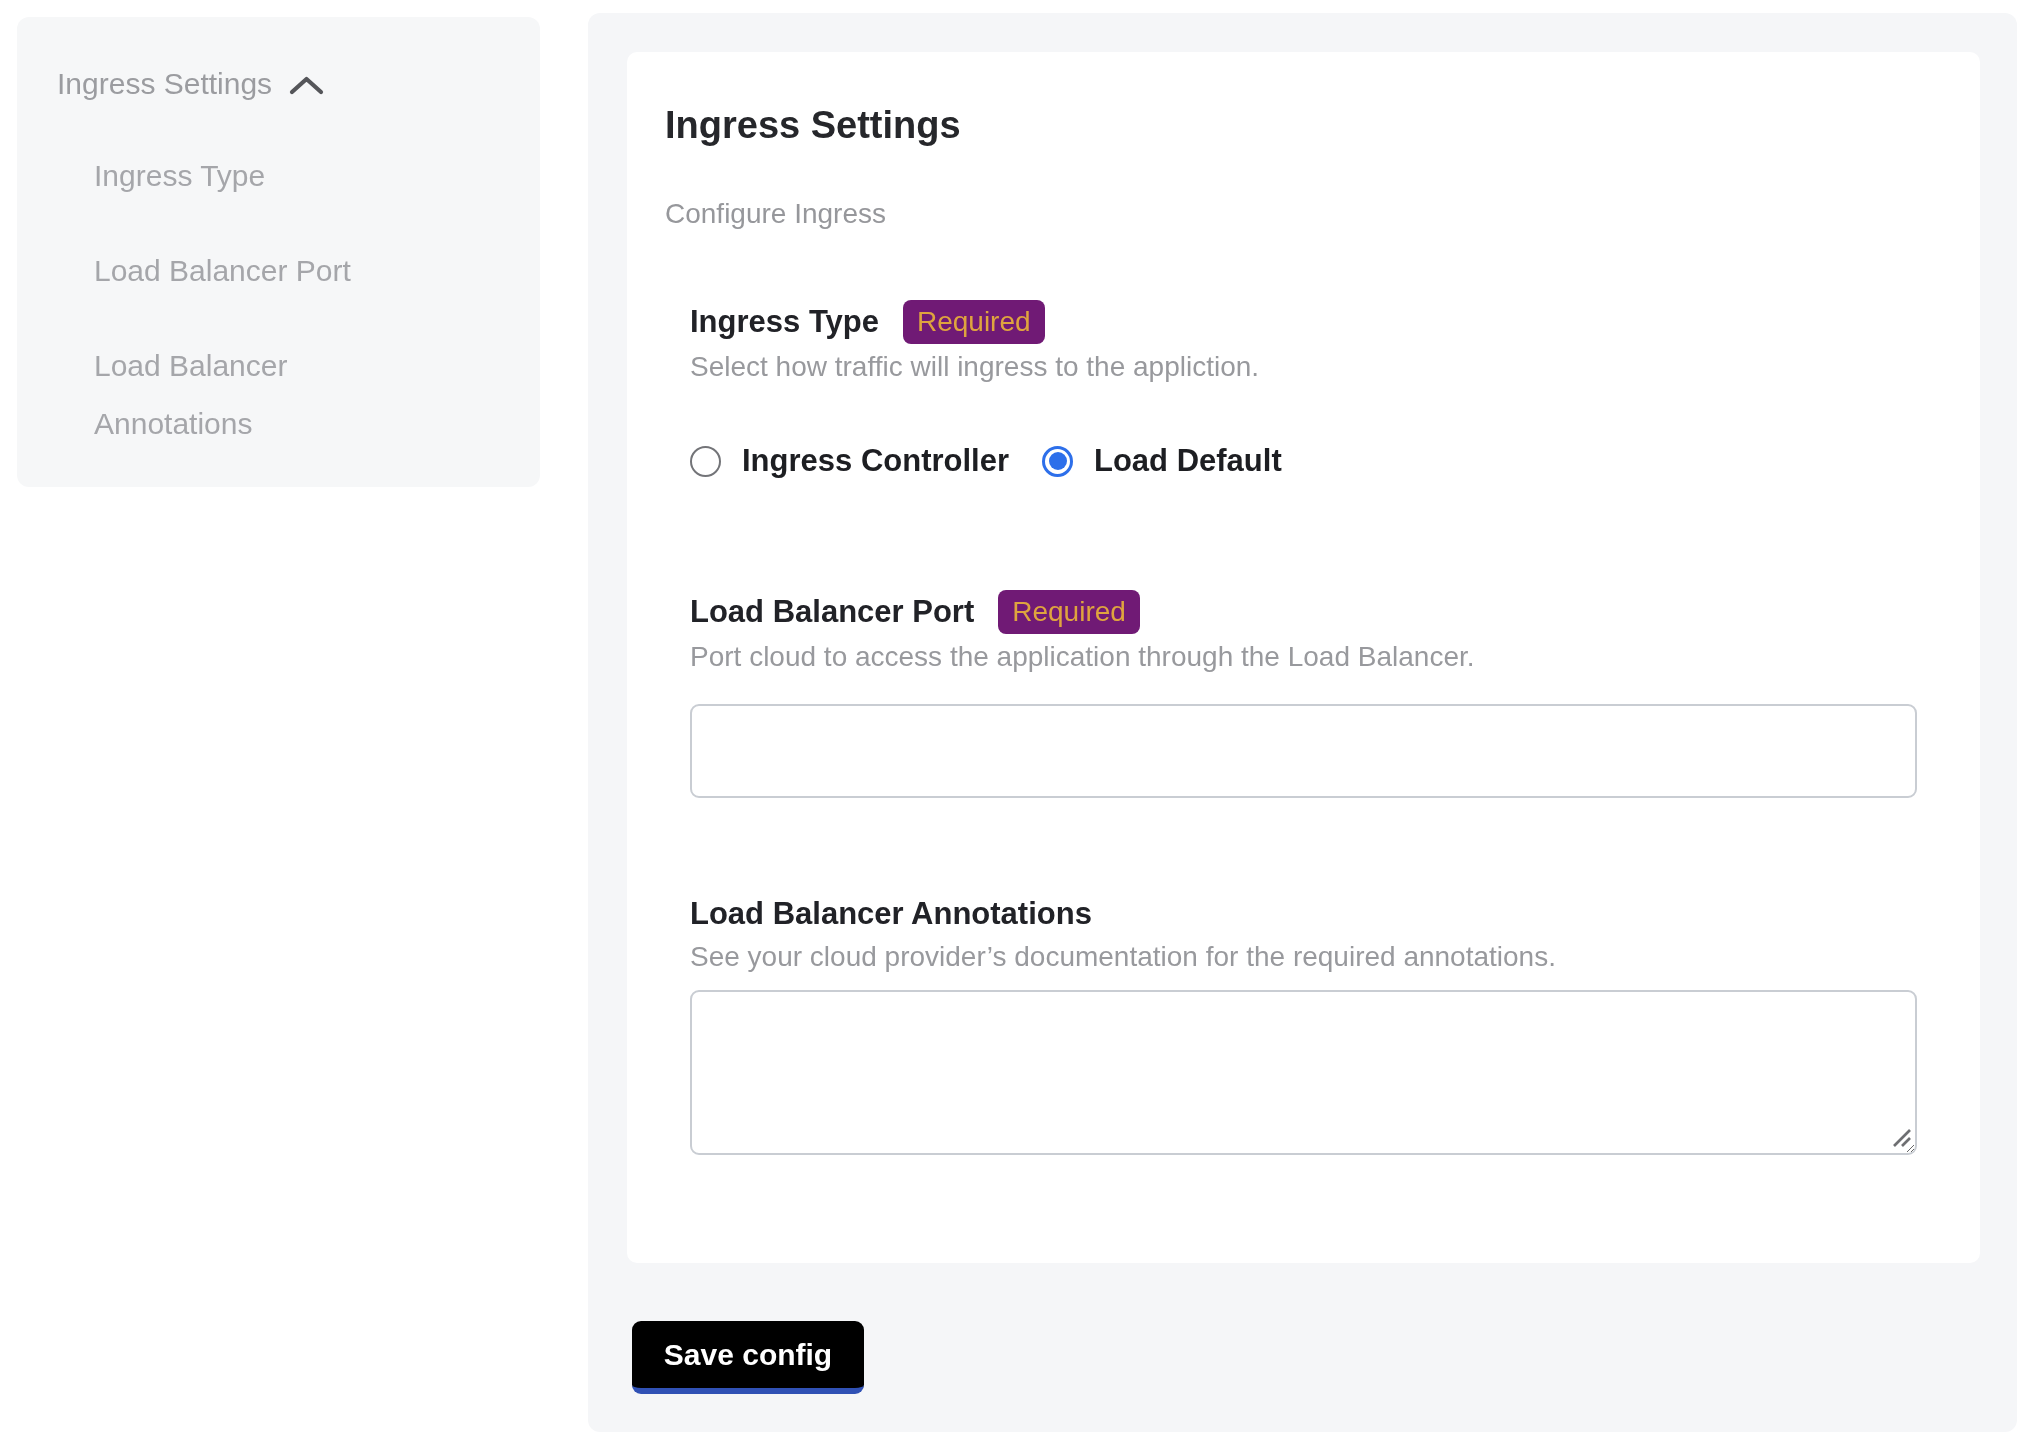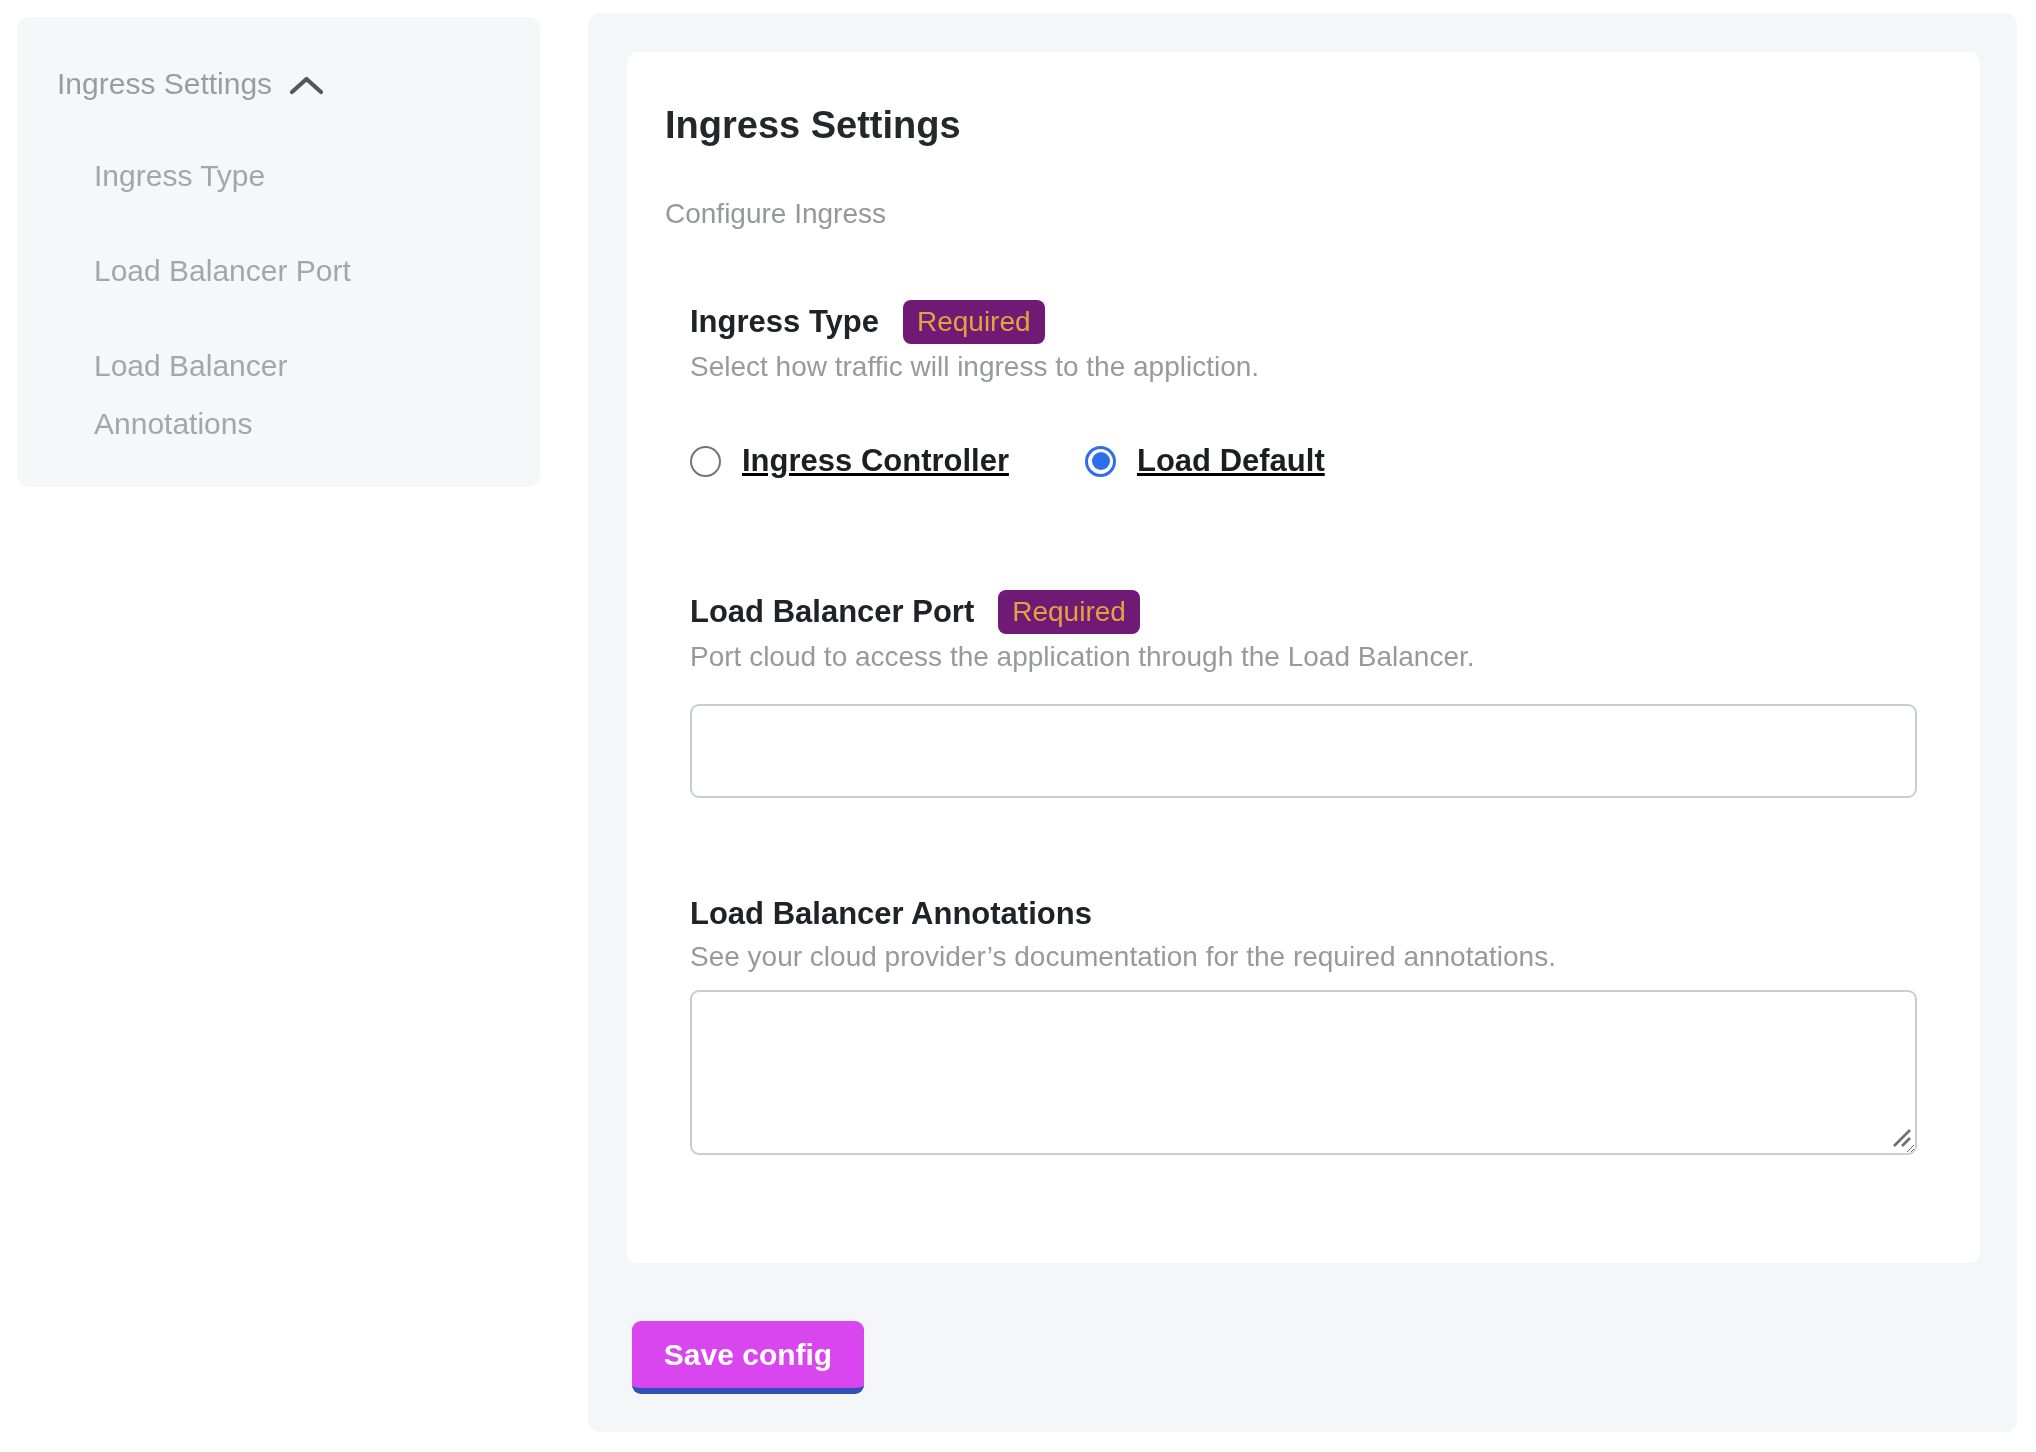--- a/index.html
+++ b/index.html
@@ -44,21 +44,21 @@
   .badge {
     background:#701a75; color:#dfa43e; font-size:28px; line-height:34px;
     padding:5px 14px; border-radius:8px; white-space:nowrap;
   }
   .desc { margin-top:6px; font-size:28px; color:#98999d; line-height:34px; }
 
   .section-ingress-type { margin-top:69px; }
   .section-lb-port { margin-top:111px; }
   .section-lb-annotations { margin-top:96px; }
 
-  .radio-row { display:flex; align-items:center; margin-top:59px; gap:76px;text-decoration:underline; }
+  .radio-row { display:flex; align-items:center; margin-top:59px; gap:33px; }
   .radio-option { display:flex; align-items:center; gap:21px; cursor:pointer; }
   .radio {
     width:31px; height:31px; border-radius:50%;
     border:2.5px solid #737478; background:#fff; flex:0 0 auto;
   }
   .radio.selected { border:3px solid #2d6fea; position:relative; }
   .radio.selected::after {
     content:""; position:absolute; inset:3.5px; border-radius:50%; background:#2d6fea;
   }
   .radio-label { font-size:31px; font-weight:bold; color:#1d1e22; }
@@ -77,21 +77,21 @@
   .text-area {
     display:block; width:100%; height:165px; resize:vertical;
     border:2px solid #c9cdd3; border-radius:9px; background:#fff;
     font-size:28px; padding:16px 20px; color:#26272b; outline:none;
     font-family:"Liberation Sans","DejaVu Sans",sans-serif;
   }
   .resize-corner { position:absolute; right:5px; bottom:7px; pointer-events:none; }
 
   .save-btn {
     margin:58px 0 0 5px; display:block; width:232px; height:73px;
-    background:#d946ef; border:none; border-bottom:6px solid #3051b5;
+    background:#000000; border:none; border-bottom:6px solid #3051b5;
     border-radius:9px; color:#ffffff; font-size:30px; font-weight:bold;
     font-family:"Liberation Sans","DejaVu Sans",sans-serif; cursor:pointer;
   }
 </style>
 </head>
 <body>
 
 <div class="stage">
 
   <aside class="sidebar">

